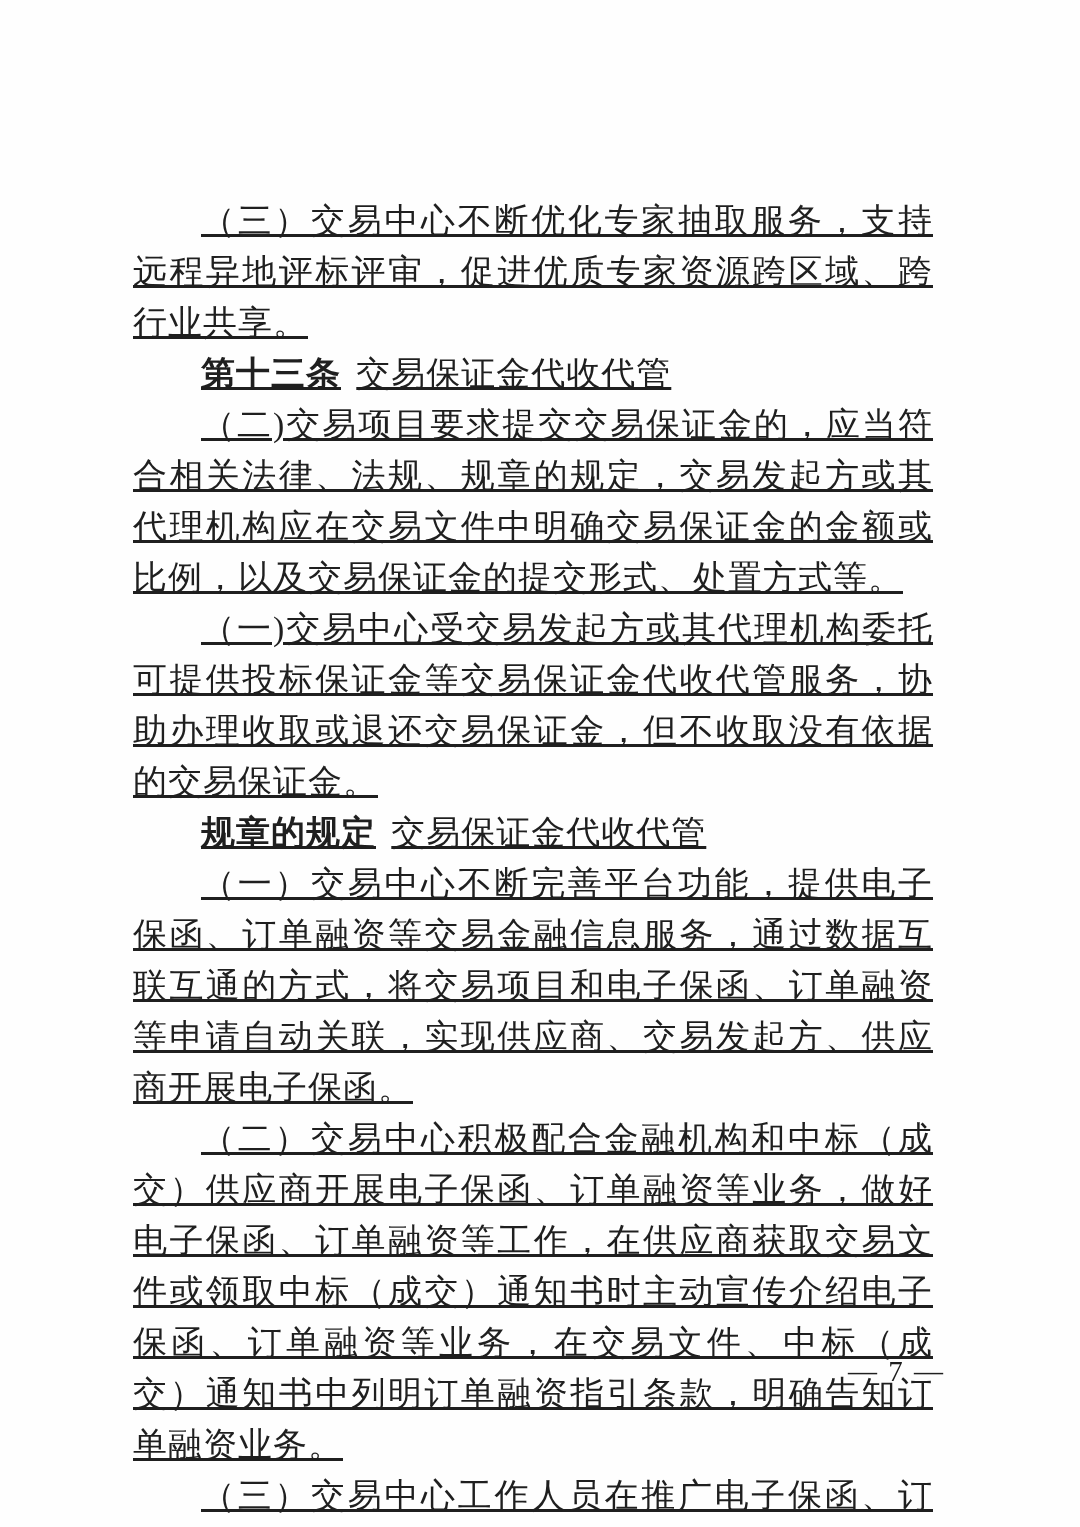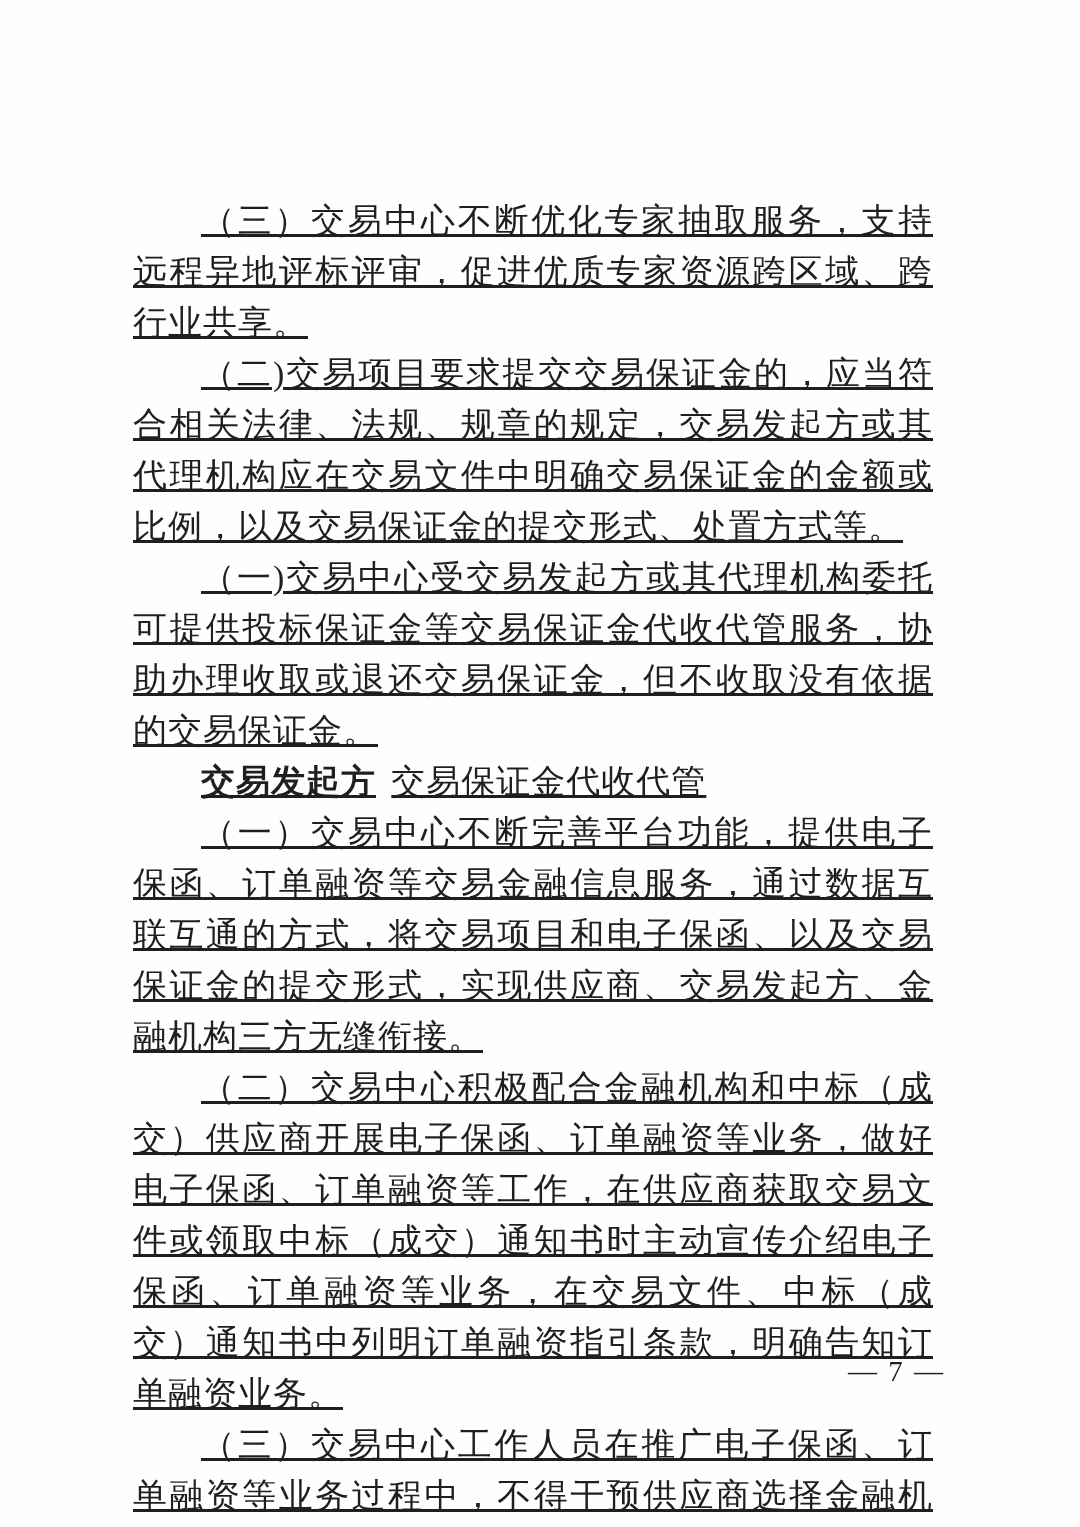--- a/index.html
+++ b/index.html
@@ -54,30 +54,33 @@
   }
 </style>
 </head>
 <body>
 
 <div class="page">
   <div class="content">
 
     <p class="body">（三）交易中心不断优化专家抽取服务，支持远程异地评标评审，促进优质专家资源跨区域、跨行业共享。</p>
 
+    <p class="heading">
+      <span class="num">第十三条</span><span class="title">交易保证金代收代管</span>
+    </p>
 
     <p class="body">（二)交易项目要求提交交易保证金的，应当符合相关法律、法规、规章的规定，交易发起方或其代理机构应在交易文件中明确交易保证金的金额或比例，以及交易保证金的提交形式、处置方式等。</p>
 
     <p class="body">（一)交易中心受交易发起方或其代理机构委托可提供投标保证金等交易保证金代收代管服务，协助办理收取或退还交易保证金，但不收取没有依据的交易保证金。</p>
 
     <p class="heading">
-      <span class="num">交易发起方</span><span class="title">交易保证金代收代管</span>
+      <span class="num">规章的规定</span><span class="title">交易保证金代收代管</span>
     </p>
 
-    <p class="body">（一）交易中心不断完善平台功能，提供电子保函、订单融资等交易金融信息服务，通过数据互联互通的方式，将交易项目和电子保函、以及交易保证金的提交形式，实现供应商、交易发起方、金融机构三方无缝衔接。</p>
+    <p class="body">（一）交易中心不断完善平台功能，提供电子保函、订单融资等交易金融信息服务，通过数据互联互通的方式，将交易项目和电子保函、订单融资等申请自动关联，实现供应商、交易发起方、供应商开展电子保函。</p>
 
     <p class="body">（二）交易中心积极配合金融机构和中标（成交）供应商开展电子保函、订单融资等业务，做好电子保函、订单融资等工作，在供应商获取交易文件或领取中标（成交）通知书时主动宣传介绍电子保函、订单融资等业务，在交易文件、中标（成交）通知书中列明订单融资指引条款，明确告知订单融资业务。</p>
 
     <p class="body">（三）交易中心工作人员在推广电子保函、订单融资等业务过程中，不得干预供应商选择金融机构。</p>
 
   </div>
 
   <div class="page-number">— 7 —</div>
 </div>
 

